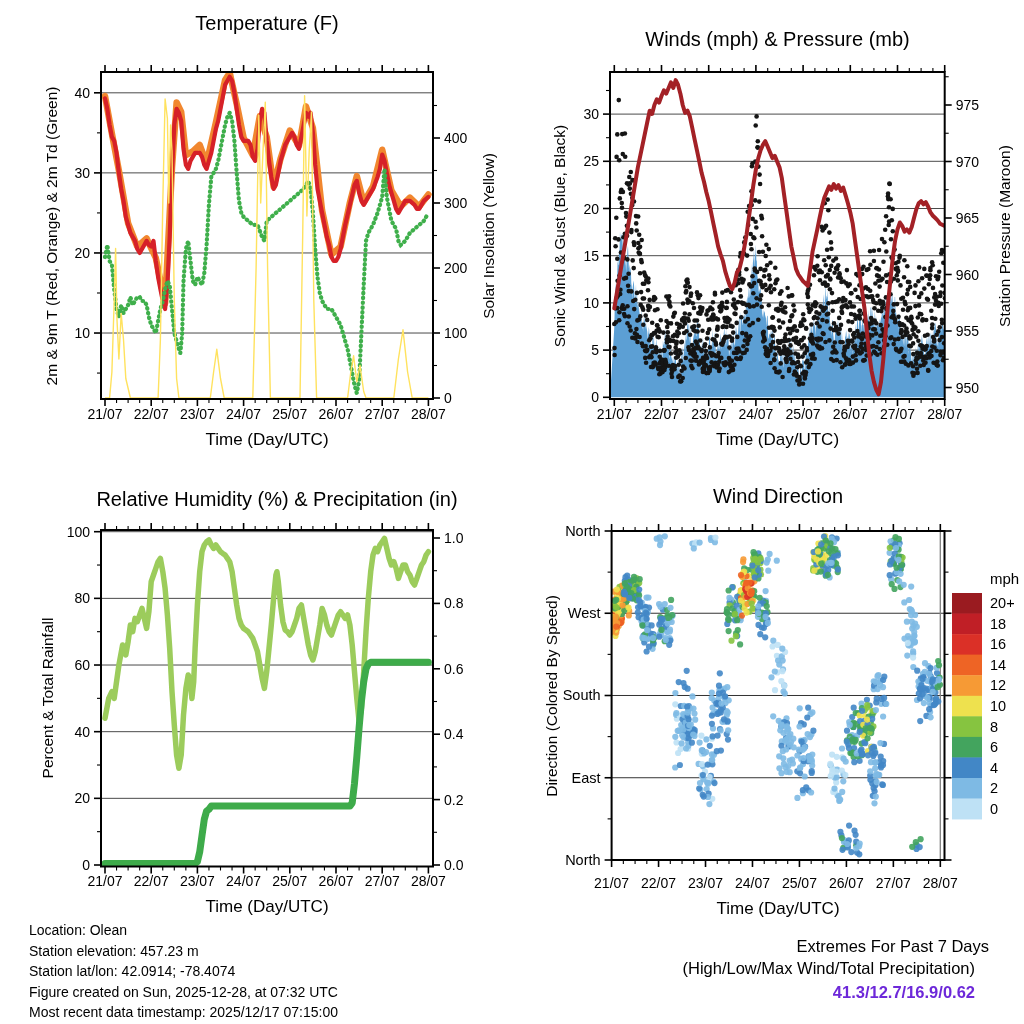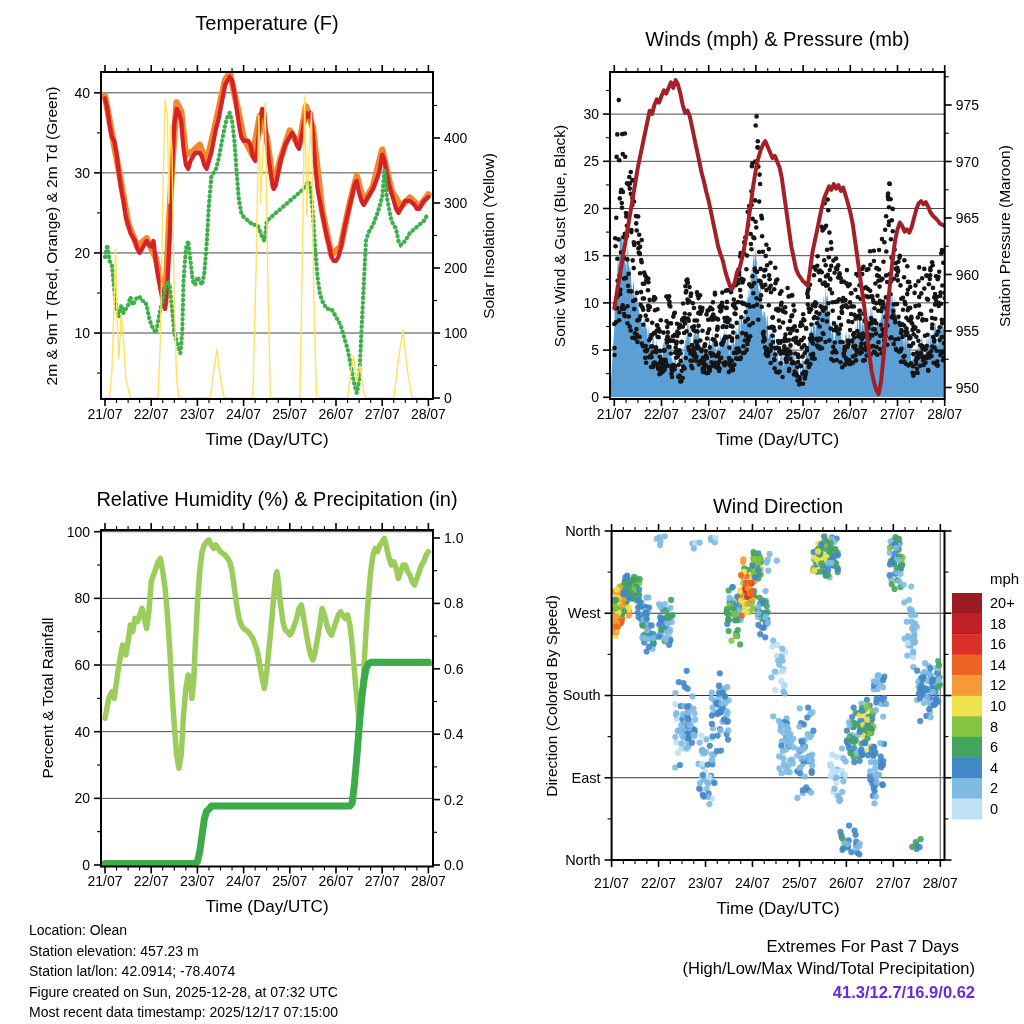--- a/index.html
+++ b/index.html
@@ -3081,21 +3081,21 @@
       <text x="990" y="731.5749999999999" text-anchor="start" font-size="14.5">8</text>
       <text x="990" y="752.125" text-anchor="start" font-size="14.5">6</text>
       <text x="990" y="772.675" text-anchor="start" font-size="14.5">4</text>
       <text x="990" y="793.225" text-anchor="start" font-size="14.5">2</text>
       <text x="990" y="813.775" text-anchor="start" font-size="14.5">0</text>
     </svg>
 
   <div class="abs panel-title" style="left:101px;width:332px;top:12px;">Temperature (F)</div>
   <div class="abs panel-title" style="left:610px;width:335px;top:28px;">Winds (mph) &amp; Pressure (mb)</div>
   <div class="abs panel-title" style="left:95px;width:364px;top:488px;">Relative Humidity (%) &amp; Precipitation (in)</div>
-  <div class="abs panel-title" style="left:611px;width:334px;top:485px;margin-top:10px;">Wind Direction</div>
+  <div class="abs panel-title" style="left:611px;width:334px;top:485px;">Wind Direction</div>
 
   <div class="abs x-label" style="left:101px;width:332px;top:430px;">Time (Day/UTC)</div>
   <div class="abs x-label" style="left:610px;width:335px;top:430px;">Time (Day/UTC)</div>
   <div class="abs x-label" style="left:101px;width:332px;top:897px;">Time (Day/UTC)</div>
   <div class="abs x-label" style="left:611px;width:334px;top:899px;">Time (Day/UTC)</div>
 
   <div class="abs rot" style="left:52px;top:236px;">2m &amp; 9m T (Red, Orange) &amp; 2m Td (Green)</div>
   <div class="abs rot" style="left:489px;top:236px;">Solar Insolation (Yellow)</div>
   <div class="abs rot" style="left:560px;top:236px;">Sonic Wind &amp; Gust (Blue, Black)</div>
   <div class="abs rot" style="left:1005px;top:236px;">Station Pressure (Maroon)</div>
@@ -3105,16 +3105,16 @@
   <div class="abs mph-label" style="left:990px;top:570px;">mph</div>
 
   <div class="abs footer" style="left:29px;top:920px;">
     <div>Location: Olean</div>
     <div>Station elevation: 457.23 m</div>
     <div>Station lat/lon: 42.0914; -78.4074</div>
     <div>Figure created on Sun, 2025-12-28, at 07:32 UTC</div>
     <div>Most recent data timestamp: 2025/12/17 07:15:00</div>
   </div>
 
-  <div class="abs ext" style="right:65px;top:937px;text-align:right;">Extremes For Past 7 Days</div>
+  <div class="abs ext" style="right:35px;top:937px;text-align:right;">Extremes For Past 7 Days</div>
   <div class="abs ext" style="right:49px;top:959px;">(High/Low/Max Wind/Total Precipitation)</div>
   <div class="abs ext ext-values" style="right:49px;top:983px;">41.3/12.7/16.9/0.62</div>
 </div>
 
 </body></html>

